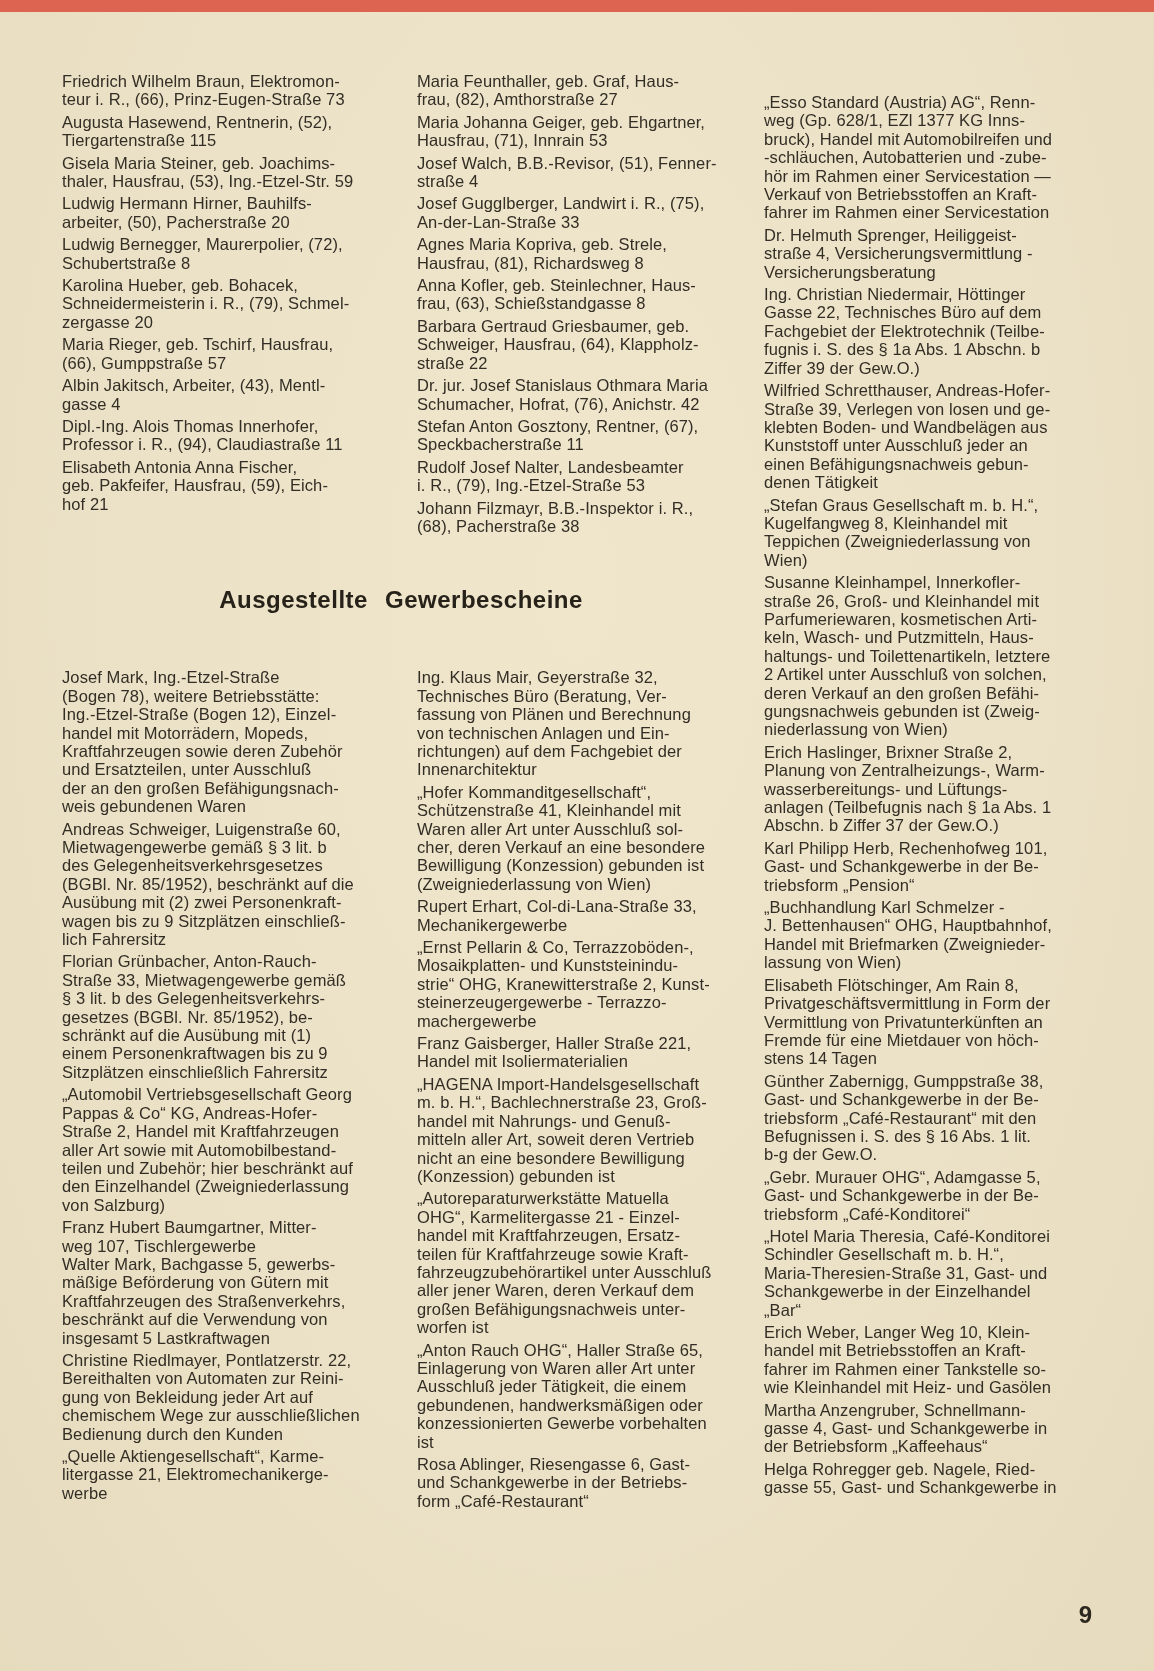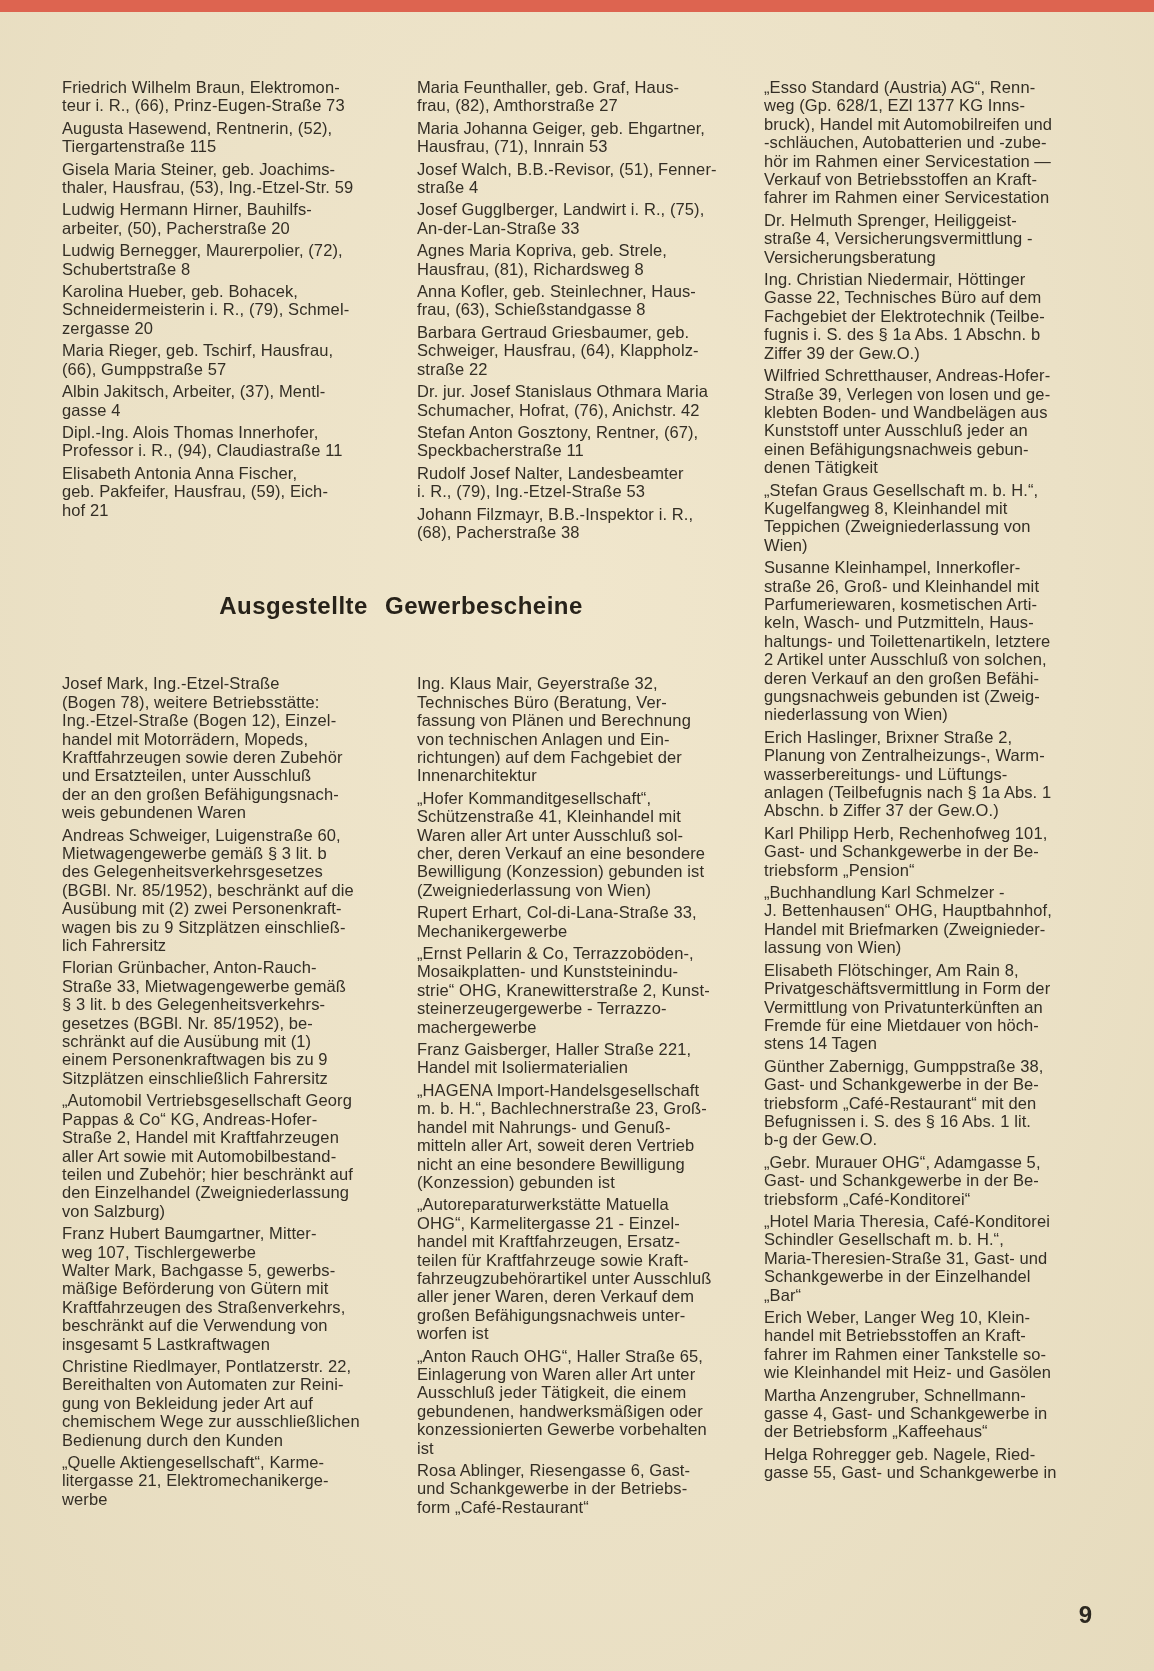--- a/index.html
+++ b/index.html
@@ -14,28 +14,28 @@
     background: radial-gradient(ellipse at 50% 35%, #f0e6cc 0%, #ebe1c6 60%, #e6dbbd 100%);
     box-sizing: border-box;
   }
   .top-bar {
     position: absolute; top: 0; left: 0;
     width: 100%; height: 12px;
     background: #dd6450;
   }
   .content {
     position: absolute;
-    top: 26px; left: 62px;
+    top: 20px; left: 62px;
     width: 1028px;
     padding-top: 52px;
     display: flex;
     box-sizing: border-box;
   }
   .left-region { width: 678px; flex: 0 0 678px; }
-  .right-col   { width: 326px; flex: 0 0 326px; margin-left: 24px; }
+  .right-col   { width: 326px; flex: 0 0 326px; margin-left: 24px; margin-top: 21px; }
   .cols { display: flex; }
   .cols .col:first-child { width: 323px; flex: 0 0 323px; margin-right: 32px; }
   .cols .col:last-child  { width: 323px; flex: 0 0 323px; }
   .entry {
     margin: 0 0 4px 0;
     font-size: 16.5px;
     line-height: 18.4px;
     letter-spacing: 0.1px;
     color: #332e25;
     white-space: pre;
@@ -80,21 +80,21 @@
 thaler, Hausfrau, (53), Ing.-Etzel-Str. 59</p>
             <p class="entry">Ludwig Hermann Hirner, Bauhilfs-
 arbeiter, (50), Pacherstraße 20</p>
             <p class="entry">Ludwig Bernegger, Maurerpolier, (72),
 Schubertstraße 8</p>
             <p class="entry">Karolina Hueber, geb. Bohacek,
 Schneidermeisterin i. R., (79), Schmel-
 zergasse 20</p>
             <p class="entry">Maria Rieger, geb. Tschirf, Hausfrau,
 (66), Gumppstraße 57</p>
-            <p class="entry">Albin Jakitsch, Arbeiter, (37), Mentl-
+            <p class="entry">Albin Jakitsch, Arbeiter, (43), Mentl-
 gasse 4</p>
             <p class="entry">Dipl.-Ing. Alois Thomas Innerhofer,
 Professor i. R., (94), Claudiastraße 11</p>
             <p class="entry">Elisabeth Antonia Anna Fischer,
 geb. Pakfeifer, Hausfrau, (59), Eich-
 hof 21</p>
           </div>
         <div class="col">
             <p class="entry">Maria Feunthaller, geb. Graf, Haus-
 frau, (82), Amthorstraße 27</p>

